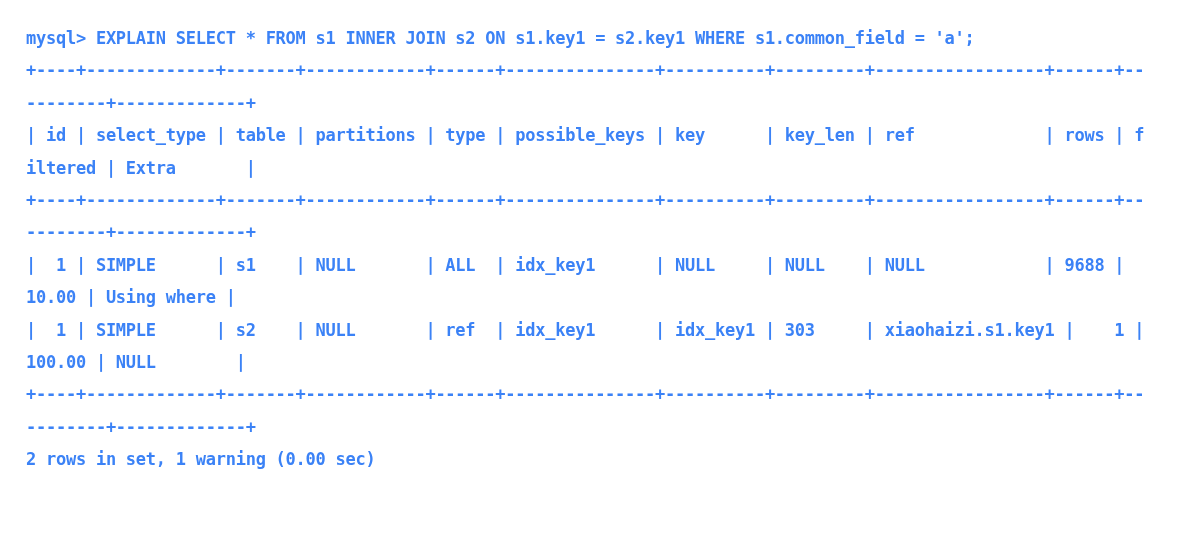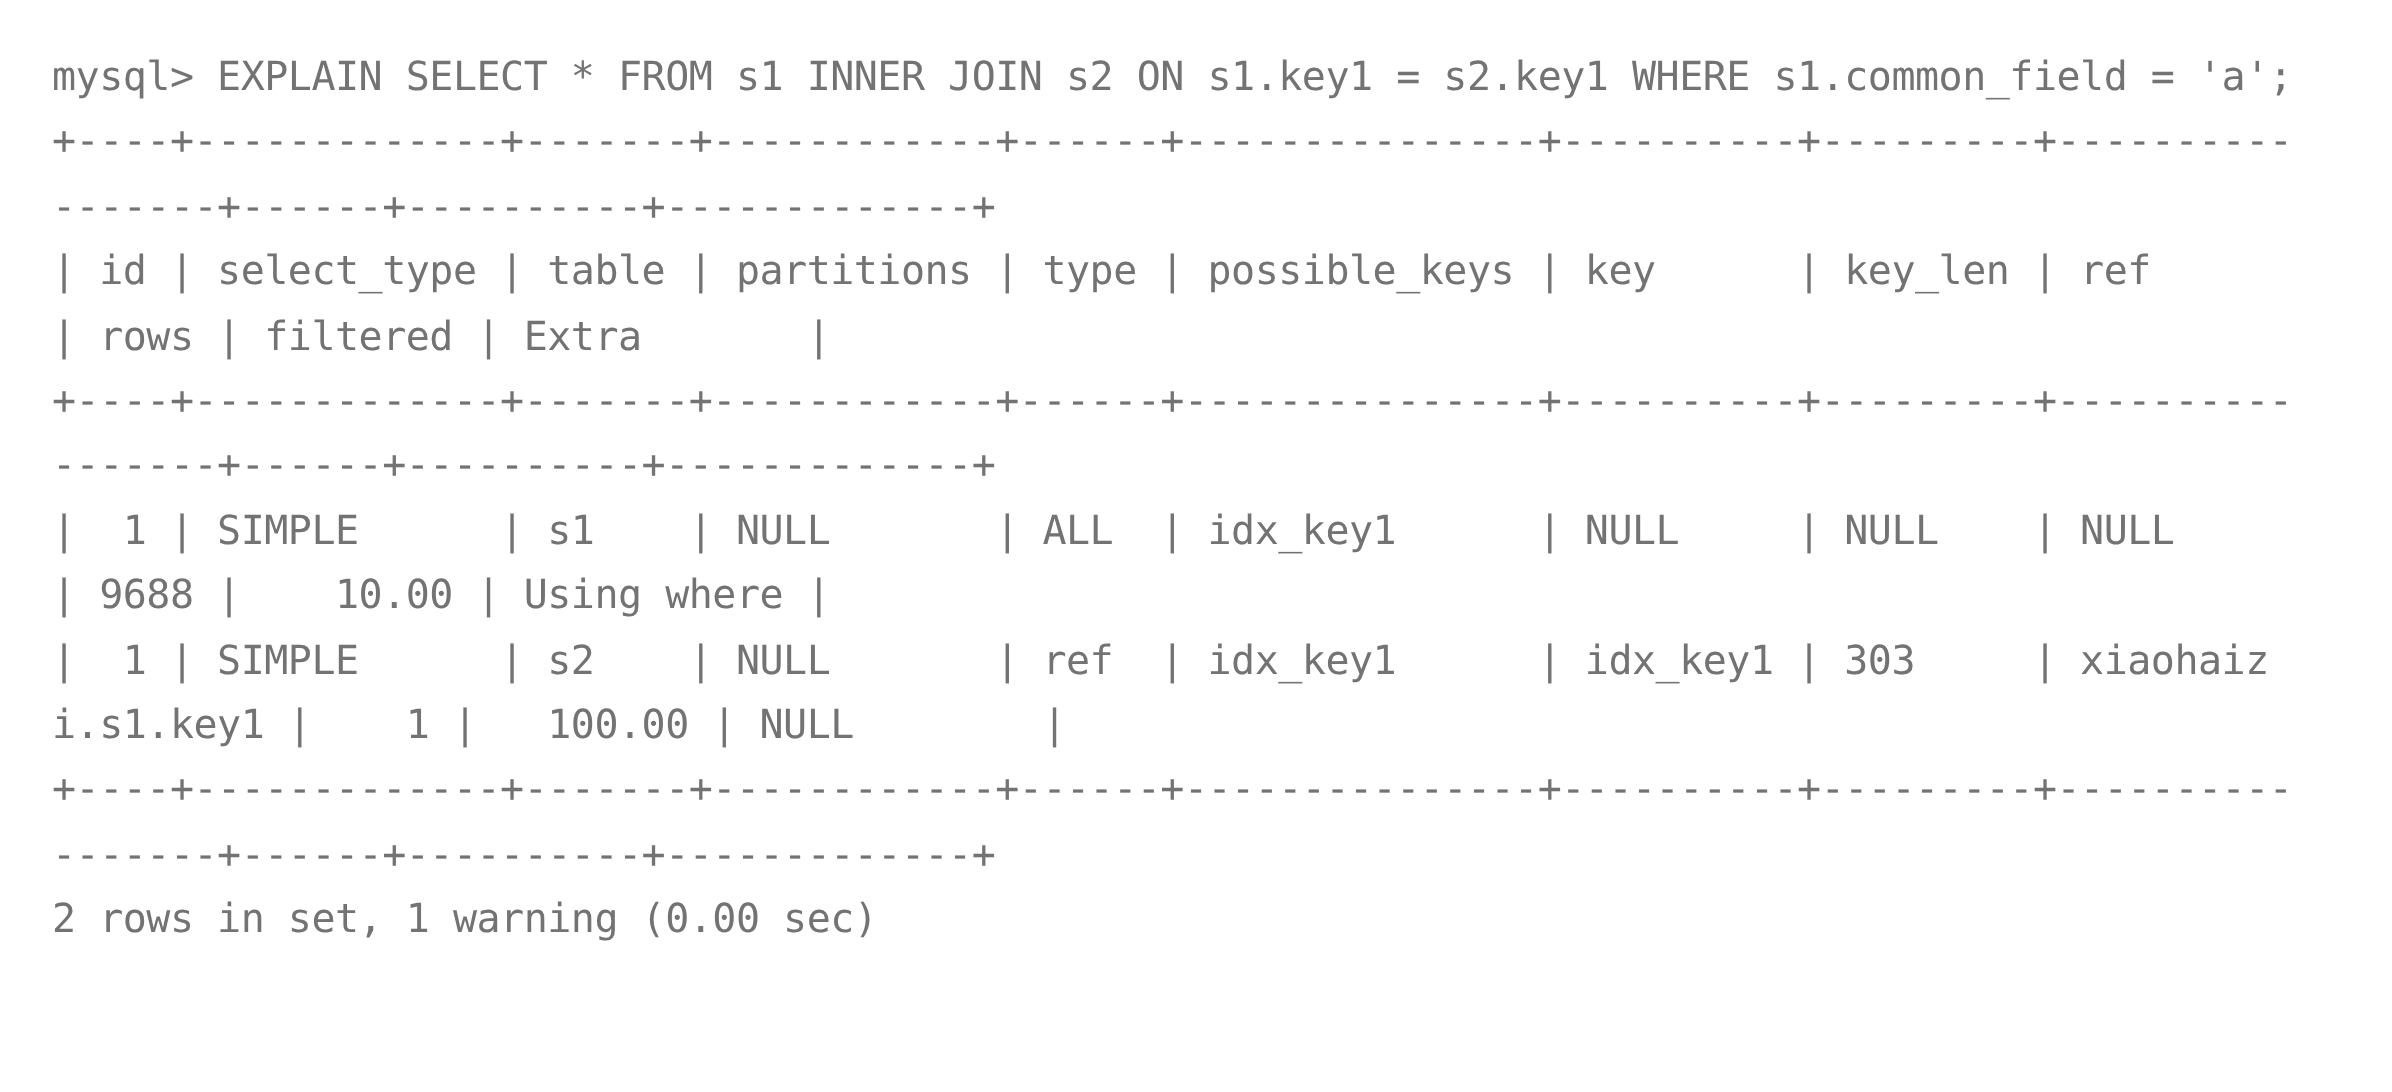--- a/index.html
+++ b/index.html
@@ -18,28 +18,29 @@
   #terminal {
     box-sizing: border-box;
     width: 1196px;
     height: 546px;
     padding: 22px 0 0 26px;
     background: #ffffff;
   }
   .console-text {
     margin: 0;
     font-family: "DejaVu Sans Mono", "Liberation Mono", monospace;
-    font-size: 20px;
+    font-size: 17px;
     line-height: 32.4px;
     letter-spacing: -0.25px;
-    color: #737373;
+    color: #3b82f6;
     white-space: pre-wrap;
     word-break: break-all;
     overflow-wrap: anywhere;
     width: 1124px;
+    font-weight: bold;
     -webkit-font-smoothing: antialiased;
   }
   .console-block {
     display: block;
   }
 </style>
 </head>
 <body>
 
 <div id="terminal">

